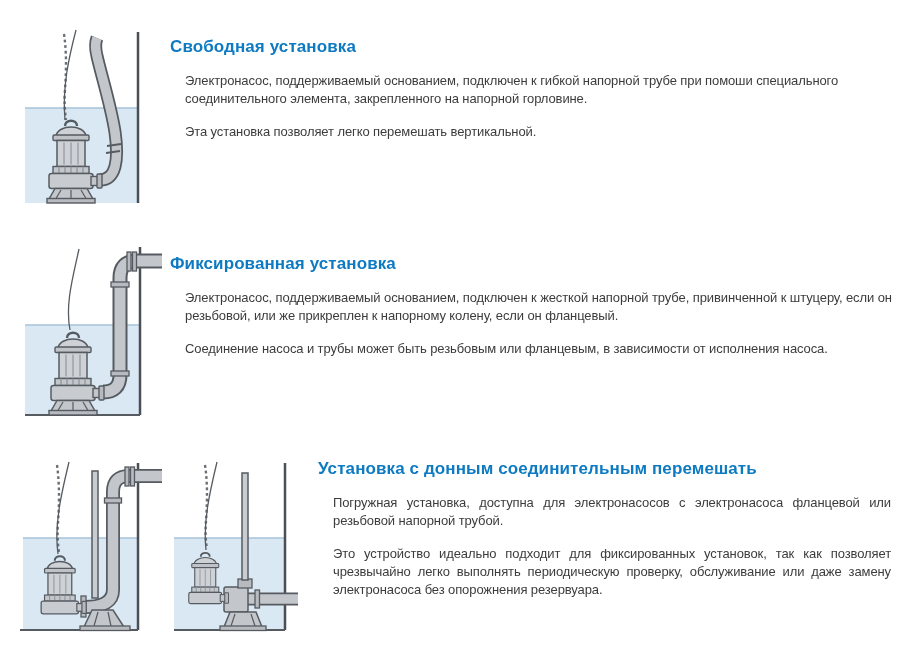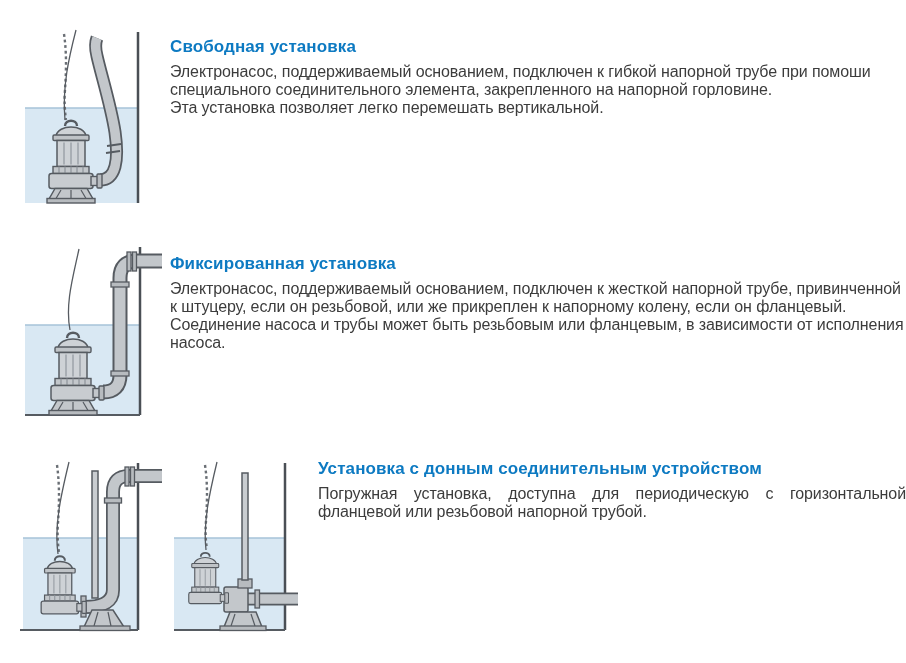--- a/index.html
+++ b/index.html
@@ -21,22 +21,22 @@
   figure{margin:0;padding:0;position:absolute;}
   .text-block{position:absolute;}
   .section-title{
     margin:0 0 6px 0;
     font-size:17px;
     font-weight:700;
     color:var(--accent);
     letter-spacing:0.1px;
   }
   .text-block p{
-    margin:0;
-    font-size:16px;
+    margin:15px;
+    font-size:13px;
     line-height:18px;
     color:var(--body-text);
     letter-spacing:-0.1px;
   }
   .justified p{text-align:justify;}
   .defs-holder{position:absolute;width:0;height:0;overflow:hidden;}
   
   .fig1{left:12px;top:12px;}
   .fig2{left:12px;top:232px;}
   .fig3{left:12px;top:447px;}
@@ -177,17 +177,18 @@
         <rect x="66" y="132" width="14" height="9" fill="#b7bbbf" stroke="#565b61" stroke-width="1.3"></rect>
       </g>
       <rect x="70" y="26" width="6" height="107" fill="#c9cdd1" stroke="#565b61" stroke-width="1.5"></rect>
       <path d="M33,18 C36,38 35,58 34,74 C33,86 34,96 35,102" fill="none" stroke="#6a6f75" stroke-width="2.4" stroke-dasharray="2.8 2.8"></path>
       <path d="M45,15 C37,48 31,76 34,103" fill="none" stroke="#565b61" stroke-width="1.3"></path>
       <use href="#pump-short" xlink:href="#pump-short" transform="translate(10,103) scale(0.75)"></use>
     </svg>
   </figure>
 
   <div class="text-block sec3 justified">
-    <h2 class="section-title">Установка с донным соединительным устройством</h2>
-    <p>Погружная установка, доступна для периодическую с горизонтальной фланцевой или резьбовой напорной трубой.</p>
+    <h2 class="section-title">Установка с донным соединительным перемешать</h2>
+    <p>Погружная установка, доступна для электронасосов с электронасоса фланцевой или резьбовой напорной трубой.</p>
+    <p>Это устройство идеально подходит для фиксированных установок, так как позволяет чрезвычайно легко выполнять периодическую проверку, обслуживание или даже замену электронасоса без опорожнения резервуара.</p>
   </div>
 
 </div>
 
 </body></html>

